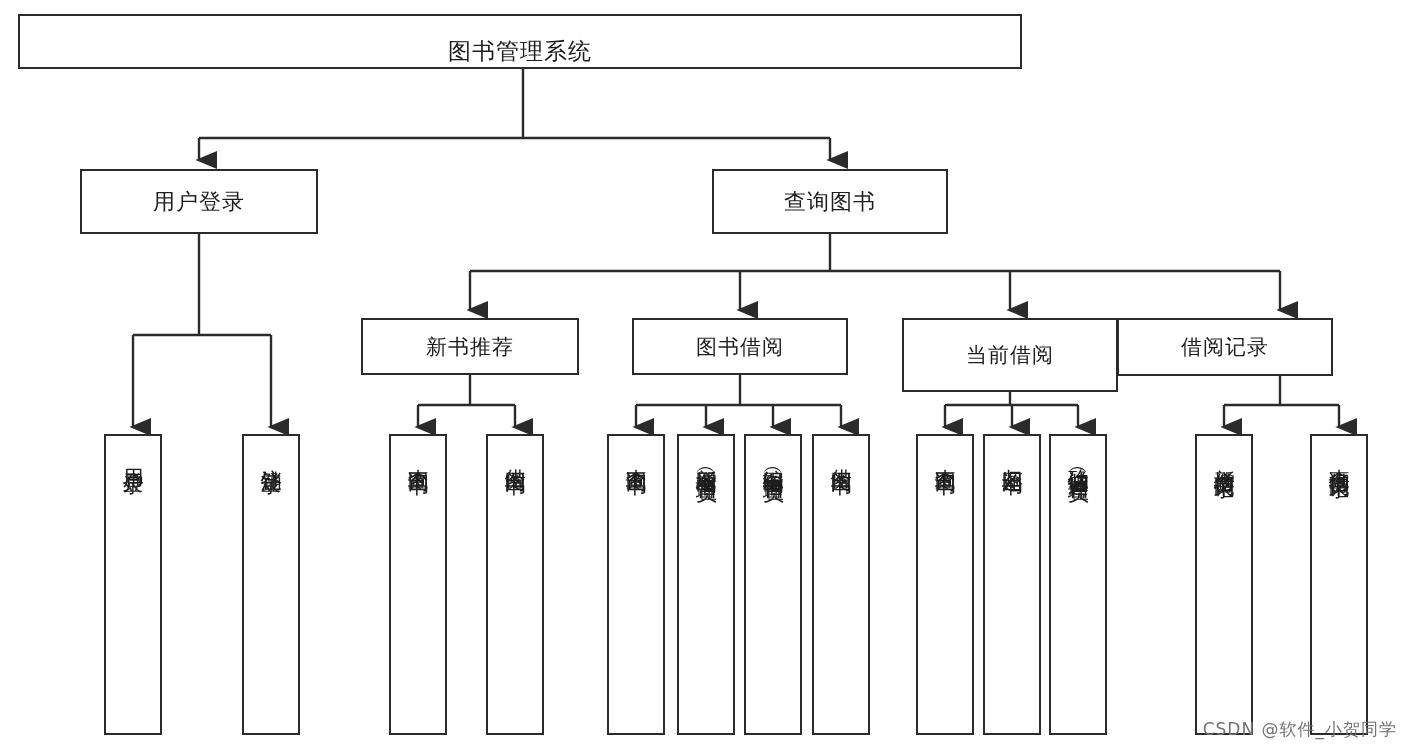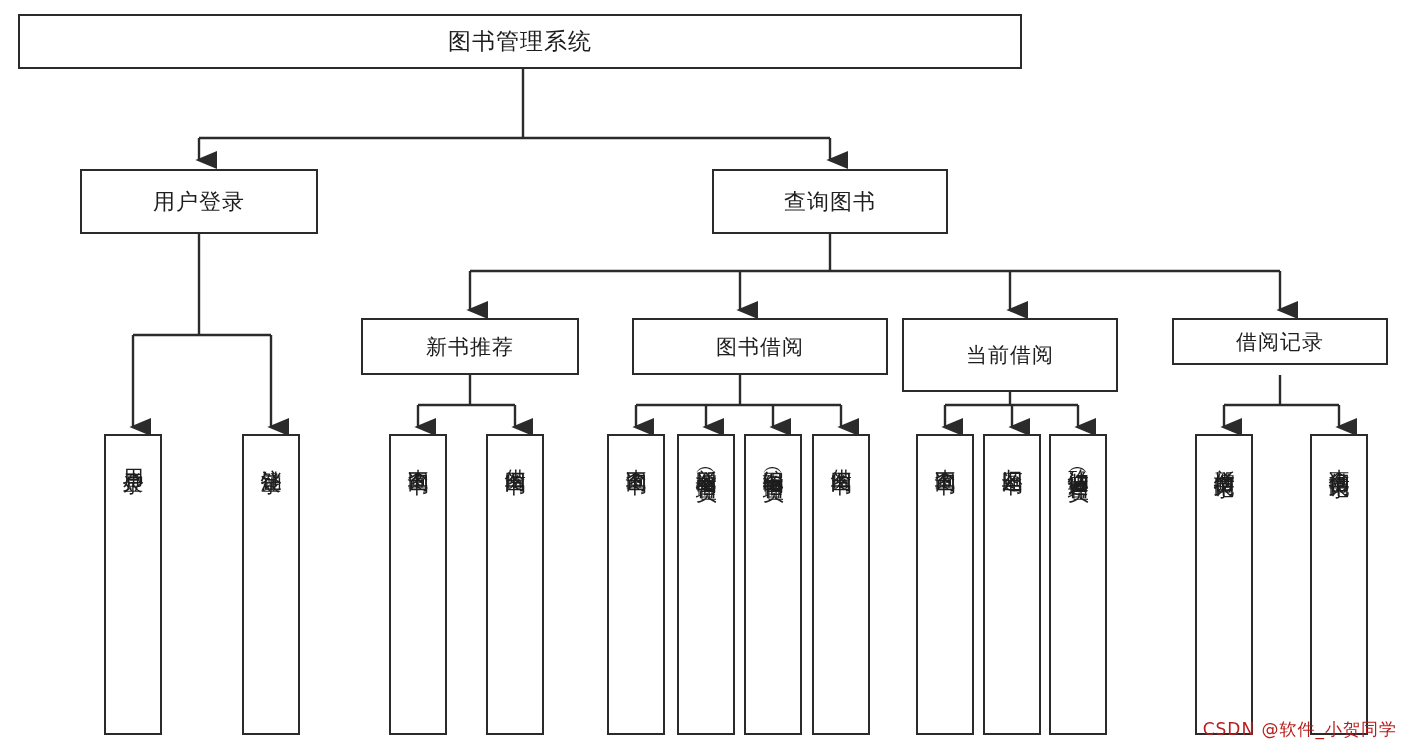--- a/index.html
+++ b/index.html
@@ -30,20 +30,21 @@
     background: #ffffff;
     border: 2px solid #2b2b2b;
     display: flex;
     align-items: center;
     justify-content: center;
     color: #1d1d1d;
     z-index: 2;
   }
   .node.root {
     font-size: 23px;
+    align-items: flex-end;
   }
   .node.level1 {
     font-size: 22px;
   }
   .node.level2 {
     font-size: 21px;
   }
   .node.leaf {
     font-size: 21px;
     padding: 16px 0 12px 0;
@@ -58,21 +59,21 @@
   }
   .hlabel {
     white-space: nowrap;
     letter-spacing: 1px;
   }
   #watermark {
     position: absolute;
     right: 8px;
     bottom: 6px;
     font-size: 17px;
-    color: #b91c1c;
+    color: #737373;
     letter-spacing: 1px;
     white-space: nowrap;
     z-index: 3;
   }
 </style>
 </head>
 <body>
 
 <div id="canvas">
 
@@ -133,27 +134,27 @@
   <div class="node level1" style="left:80px; top:169px; width:238px; height:65px;">
     <span class="hlabel">用户登录</span>
   </div>
   <div class="node level1" style="left:712px; top:169px; width:236px; height:65px;">
     <span class="hlabel">查询图书</span>
   </div>
 
   <div class="node level2" style="left:361px; top:318px; width:218px; height:57px;">
     <span class="hlabel">新书推荐</span>
   </div>
-  <div class="node level2" style="left:632px; top:318px; width:256px; height:57px;justify-content:center;">
+  <div class="node level2" style="left:632px; top:318px; width:216px; height:57px;justify-content:center;">
     <span class="hlabel">图书借阅</span>
   </div>
   <div class="node level2" style="left:902px; top:318px; width:216px; height:74px;">
     <span class="hlabel">当前借阅</span>
   </div>
-  <div class="node level2" style="left:1172px; top:318px; width:216px; height:47px;">
+  <div class="node level2" style="left:1117px; top:318px; width:216px; height:58px;">
     <span class="hlabel">借阅记录</span>
   </div>
 
   <div class="node leaf" style="left:104px; top:434px; width:58px; height:301px;">
     <span class="vlabel">用户登录</span>
   </div>
   <div class="node leaf" style="left:242px; top:434px; width:58px; height:301px;">
     <span class="vlabel">注销登录</span>
   </div>
 

